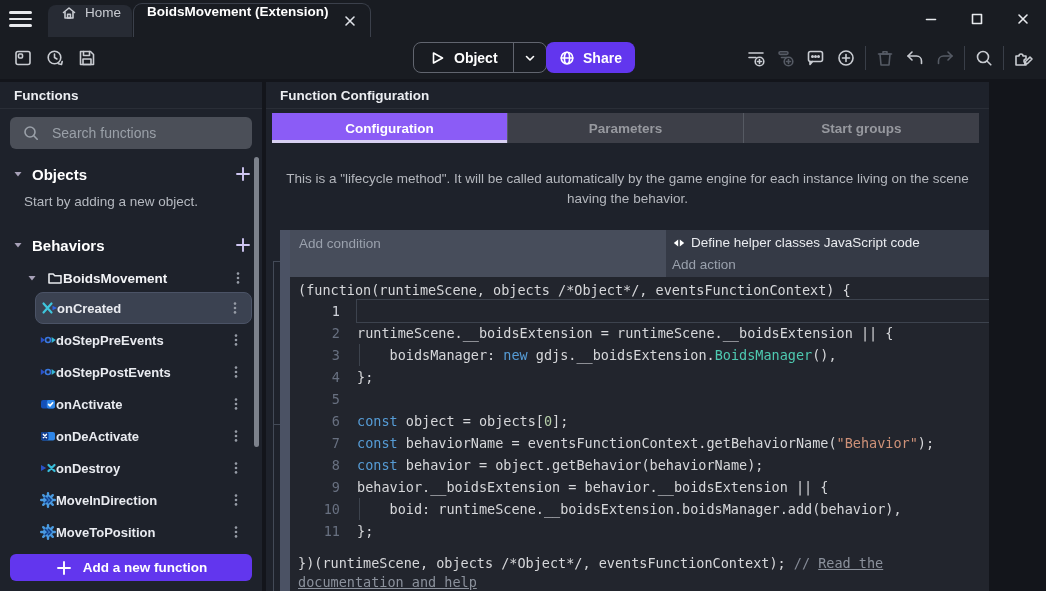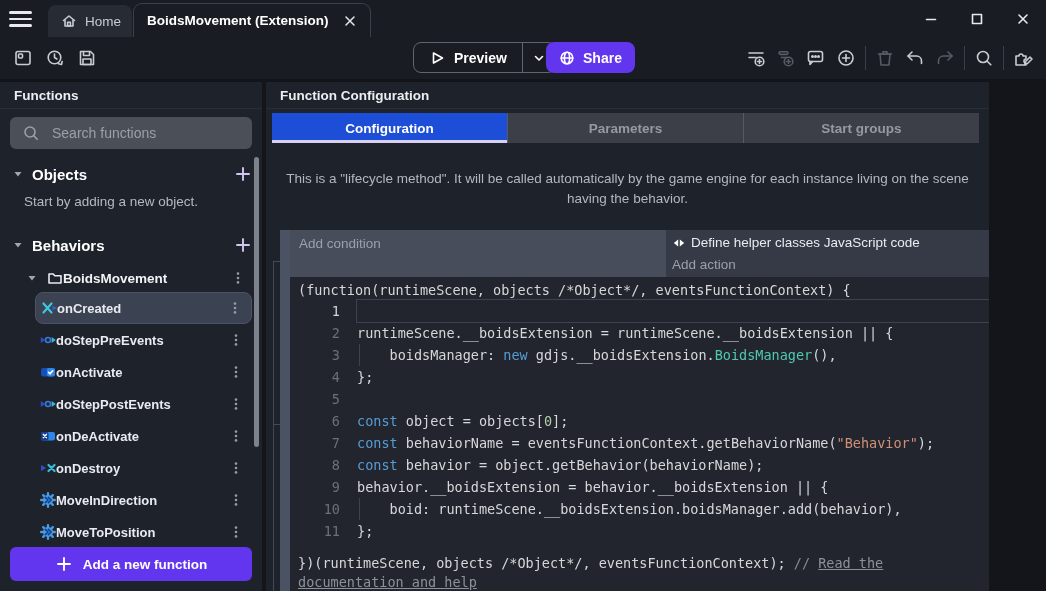--- a/index.html
+++ b/index.html
@@ -4,21 +4,21 @@
 <style>
   * { box-sizing: border-box; margin: 0; padding: 0; }
   body { background:#0e1014; font-family:"Liberation Sans", sans-serif; }
   .app { position:relative; width:1046px; height:591px; background:#13151b; overflow:hidden;
          color:#e8eaee; font-size:13.5px; }
 
   
   .titlebar { position:absolute; left:0; top:0; width:1046px; height:37px; background:#191c22; }
   .hamburger { position:absolute; left:9px; top:11px; width:23px; height:16px; cursor:pointer; }
   .hamburger span { display:block; height:2.5px; background:#e8eaee; border-radius:2px; margin-bottom:4px; }
-  .ttab { position:absolute; display:flex; align-items:center; gap:8px; padding:0 13px; cursor:pointer; }
+  .ttab { position:absolute; display:flex; gap:8px; padding:0 13px; cursor:pointer; }
   .ttab-home { left:48px; top:5px; height:32px; width:84px; background:#272b34; border-radius:8px 8px 0 0; color:#c9ccd2; }
   .ttab-active { left:133px; top:3px; height:34px; width:238px; background:#191c22;
                  border:1px solid #3b404b; border-bottom:none; border-radius:9px 9px 0 0;
                  font-weight:700; color:#fff; }
   .ttab-active .tab-label { flex:1; }
   .tab-close { display:flex; align-items:center; color:#dfe2e8; }
   .win-controls { position:absolute; right:0; top:0; height:37px; display:flex; }
   .win-btn { width:46px; height:37px; display:flex; align-items:center; justify-content:center; color:#e8eaee; cursor:pointer; }
 
   
@@ -59,31 +59,31 @@
   .hint { margin:7px 0 0 24px; color:#b5b9c0; }
   .row-behaviors { margin-top:23px; }
   .folder-row { display:flex; align-items:center; height:28px; margin-top:6px; padding:0 16px 0 26px; cursor:pointer; }
   .folder-row .f-label { font-weight:700; color:#f2f3f6; }
   .kebab { margin-left:auto; color:#969ca6; display:flex; cursor:pointer; }
   .fn-item { display:flex; align-items:center; height:32px; margin:0 10px 0 35px; border-radius:8px;
              padding:0 8px 0 5px; cursor:pointer; }
   .fn-item.selected { background:#3b4251; border:1px solid #4b5366; }
   .fn-item .fn-label { font-weight:700; font-size:13px; color:#e9ebf0; }
   .fn-item .icon { display:flex; }
-  .add-fn-btn { position:absolute; left:10px; right:10px; bottom:10px; height:34px; border:none; border-radius:6px;
+  .add-fn-btn { position:absolute; left:10px; right:10px; bottom:10px; height:27px; border:none; border-radius:6px;
                 color:#fff; font-weight:700; font-size:13.5px; font-family:inherit; display:flex;
                 align-items:center; justify-content:center; gap:10px; cursor:pointer; }
   .sb-scroll { position:absolute; right:3px; top:75px; width:5px; height:290px; background:#7d828c; border-radius:3px; }
 
   
   .cfg-tabs { display:flex; margin:4px 10px 0 6px; height:30px; }
   .cfg-tab { flex:1; display:flex; align-items:center; justify-content:center; background:#3d3f48;
              color:#97999f; font-weight:700; position:relative; cursor:pointer; }
   .cfg-tab + .cfg-tab { border-left:1px solid #565a63; }
-  .cfg-tab.active { background:#1d4ed8; color:#fff; }
+  .cfg-tab.active { background:#8b5cf6; color:#fff; }
   .cfg-tab.active::after { content:""; position:absolute; left:0; right:0; bottom:0; height:3px; background:#d8d0f2; }
   .desc { margin-top:26px; text-align:center; color:#b4b7bd; line-height:20px; }
 
   
   .events { position:absolute; left:0; right:0; top:144px; bottom:0; }
   .rail-line { position:absolute; left:7px; top:35px; bottom:0; width:1px; background:#434a57; }
   .rail-tick { position:absolute; left:7px; width:8px; height:1px; background:#434a57; }
   .ev-strip { position:absolute; left:14px; top:4px; bottom:0; width:10px; background:#4b5264; cursor:grab; }
   .cond-cell { position:absolute; left:24px; top:4px; width:376px; height:47px; background:#474d5b;
                padding:6px 0 0 9px; color:#9aa1ad; cursor:pointer; }
@@ -196,21 +196,21 @@
           </span>
         </span>
       </div>
     <div class="preview-split">
       <span class="preview-main">
         <span class="icon">
             <svg width="16" height="16" viewBox="0 0 16 16" fill="none" stroke="currentColor" stroke-width="1.6" stroke-linecap="round" stroke-linejoin="round">
               <path d="M4.5 3l9 5-9 5z"></path>
             </svg>
           </span>
-        <span>Preview</span>
+        <span>Object</span>
       </span>
       <span class="preview-sep"></span>
       <span class="preview-chev">
         <span class="icon">
             <svg width="14" height="14" viewBox="0 0 14 14" fill="none" stroke="currentColor" stroke-width="1.6" stroke-linecap="round" stroke-linejoin="round">
               <path d="M3.5 5.5L7 9l3.5-3.5"></path>
             </svg>
           </span>
       </span>
     </div>
@@ -402,43 +402,43 @@
             <svg width="16" height="16" viewBox="0 0 16 16" fill="none" stroke="currentColor" stroke-width="1.6" stroke-linecap="round" stroke-linejoin="round">
               <circle cx="8" cy="3.6" r="1.3" fill="currentColor" stroke="none"></circle>
               <circle cx="8" cy="8" r="1.3" fill="currentColor" stroke="none"></circle>
               <circle cx="8" cy="12.4" r="1.3" fill="currentColor" stroke="none"></circle>
             </svg>
           </span>
         </div>
         <div class="fn-item">
           <span class="icon">
             <svg width="16" height="16" viewBox="0 0 16 16" fill="none" stroke="currentColor" stroke-width="1.6" stroke-linecap="round" stroke-linejoin="round">
+              <path d="M.8 5l4.2 3-4.2 3z" fill="#2a53c8" stroke="none"></path>
+              <circle cx="8" cy="8" r="2.5" stroke="#3a78e0"></circle>
+              <path d="M11.6 5l4.2 3-4.2 3z" fill="#35b7d6" stroke="none"></path>
+            </svg>
+          </span>
+          <span class="fn-label">doStepPostEvents</span>
+          <span class="kebab icon">
+            <svg width="16" height="16" viewBox="0 0 16 16" fill="none" stroke="currentColor" stroke-width="1.6" stroke-linecap="round" stroke-linejoin="round">
+              <circle cx="8" cy="3.6" r="1.3" fill="currentColor" stroke="none"></circle>
+              <circle cx="8" cy="8" r="1.3" fill="currentColor" stroke="none"></circle>
+              <circle cx="8" cy="12.4" r="1.3" fill="currentColor" stroke="none"></circle>
+            </svg>
+          </span>
+        </div>
+        <div class="fn-item">
+          <span class="icon">
+            <svg width="16" height="16" viewBox="0 0 16 16" fill="none" stroke="currentColor" stroke-width="1.6" stroke-linecap="round" stroke-linejoin="round">
               <rect x="1" y="4" width="14" height="8.5" rx="2" fill="#1450b8" stroke="none"></rect>
               <rect x="6.8" y="4" width="8.2" height="8.5" rx="2" fill="#2e86e8" stroke="none"></rect>
               <path d="M8.6 8.3l1.5 1.5 2.6-3" stroke="#fff" stroke-width="1.7"></path>
             </svg>
           </span>
           <span class="fn-label">onActivate</span>
-          <span class="kebab icon">
-            <svg width="16" height="16" viewBox="0 0 16 16" fill="none" stroke="currentColor" stroke-width="1.6" stroke-linecap="round" stroke-linejoin="round">
-              <circle cx="8" cy="3.6" r="1.3" fill="currentColor" stroke="none"></circle>
-              <circle cx="8" cy="8" r="1.3" fill="currentColor" stroke="none"></circle>
-              <circle cx="8" cy="12.4" r="1.3" fill="currentColor" stroke="none"></circle>
-            </svg>
-          </span>
-        </div>
-        <div class="fn-item">
-          <span class="icon">
-            <svg width="16" height="16" viewBox="0 0 16 16" fill="none" stroke="currentColor" stroke-width="1.6" stroke-linecap="round" stroke-linejoin="round">
-              <path d="M.8 5l4.2 3-4.2 3z" fill="#2a53c8" stroke="none"></path>
-              <circle cx="8" cy="8" r="2.5" stroke="#3a78e0"></circle>
-              <path d="M11.6 5l4.2 3-4.2 3z" fill="#35b7d6" stroke="none"></path>
-            </svg>
-          </span>
-          <span class="fn-label">doStepPostEvents</span>
           <span class="kebab icon">
             <svg width="16" height="16" viewBox="0 0 16 16" fill="none" stroke="currentColor" stroke-width="1.6" stroke-linecap="round" stroke-linejoin="round">
               <circle cx="8" cy="3.6" r="1.3" fill="currentColor" stroke="none"></circle>
               <circle cx="8" cy="8" r="1.3" fill="currentColor" stroke="none"></circle>
               <circle cx="8" cy="12.4" r="1.3" fill="currentColor" stroke="none"></circle>
             </svg>
           </span>
         </div>
         <div class="fn-item">
           <span class="icon">

